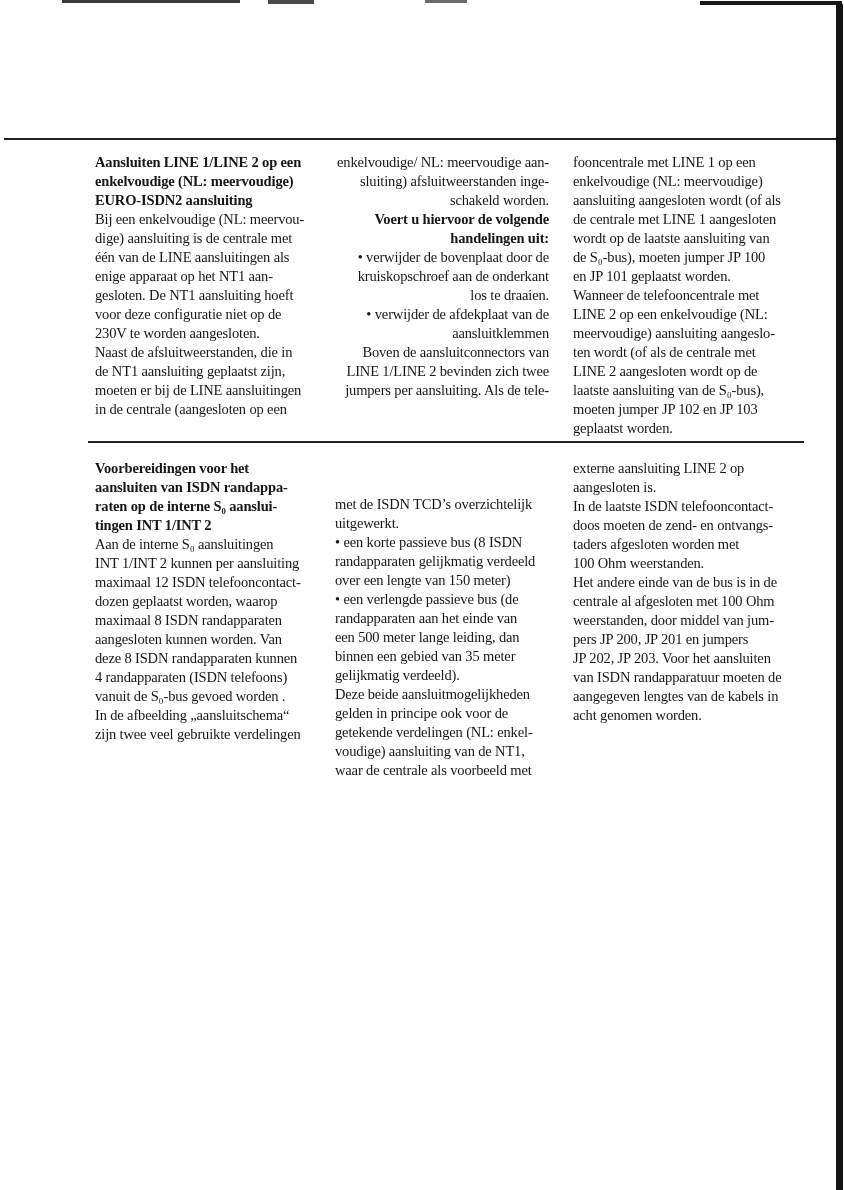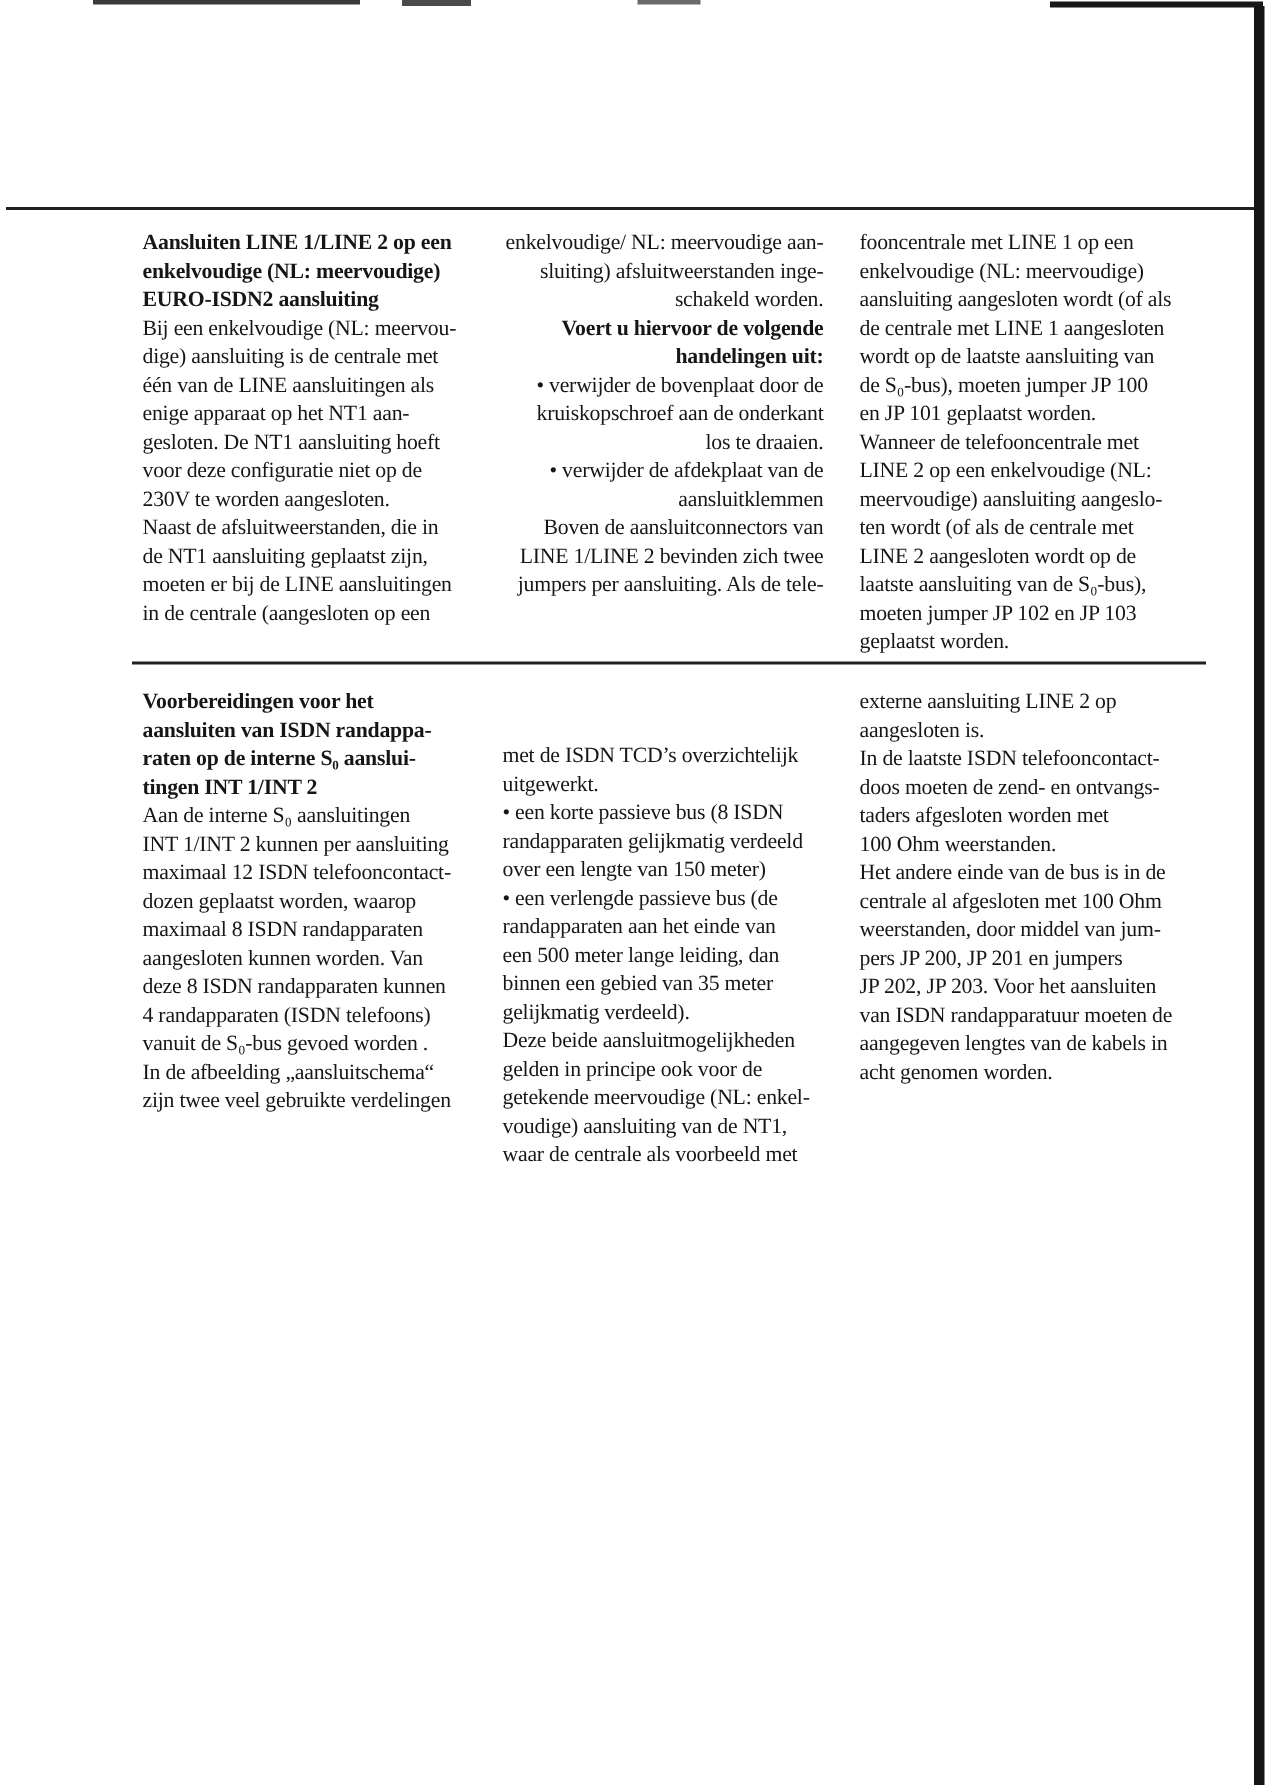--- a/index.html
+++ b/index.html
@@ -128,21 +128,21 @@
     <p>• een korte passieve bus (8 ISDN
 randapparaten gelijkmatig verdeeld
 over een lengte van 150 meter)</p>
     <p>• een verlengde passieve bus (de
 randapparaten aan het einde van
 een 500 meter lange leiding, dan
 binnen een gebied van 35 meter
 gelijkmatig verdeeld).</p>
     <p class="spaced">Deze beide aansluitmogelijkheden
 gelden in principe ook voor de
-getekende meervoudige (NL: enkel-
+getekende verdelingen (NL: enkel-
 voudige) aansluiting van de NT1,
 waar de centrale als voorbeeld met</p>
   </div>
 
   <div class="col" style="left:573px; top:459px; width:242px;">
     <p>externe aansluiting LINE 2 op
 aangesloten is.
 In de laatste ISDN telefooncontact-
 doos moeten de zend- en ontvangs-
 taders afgesloten worden met

